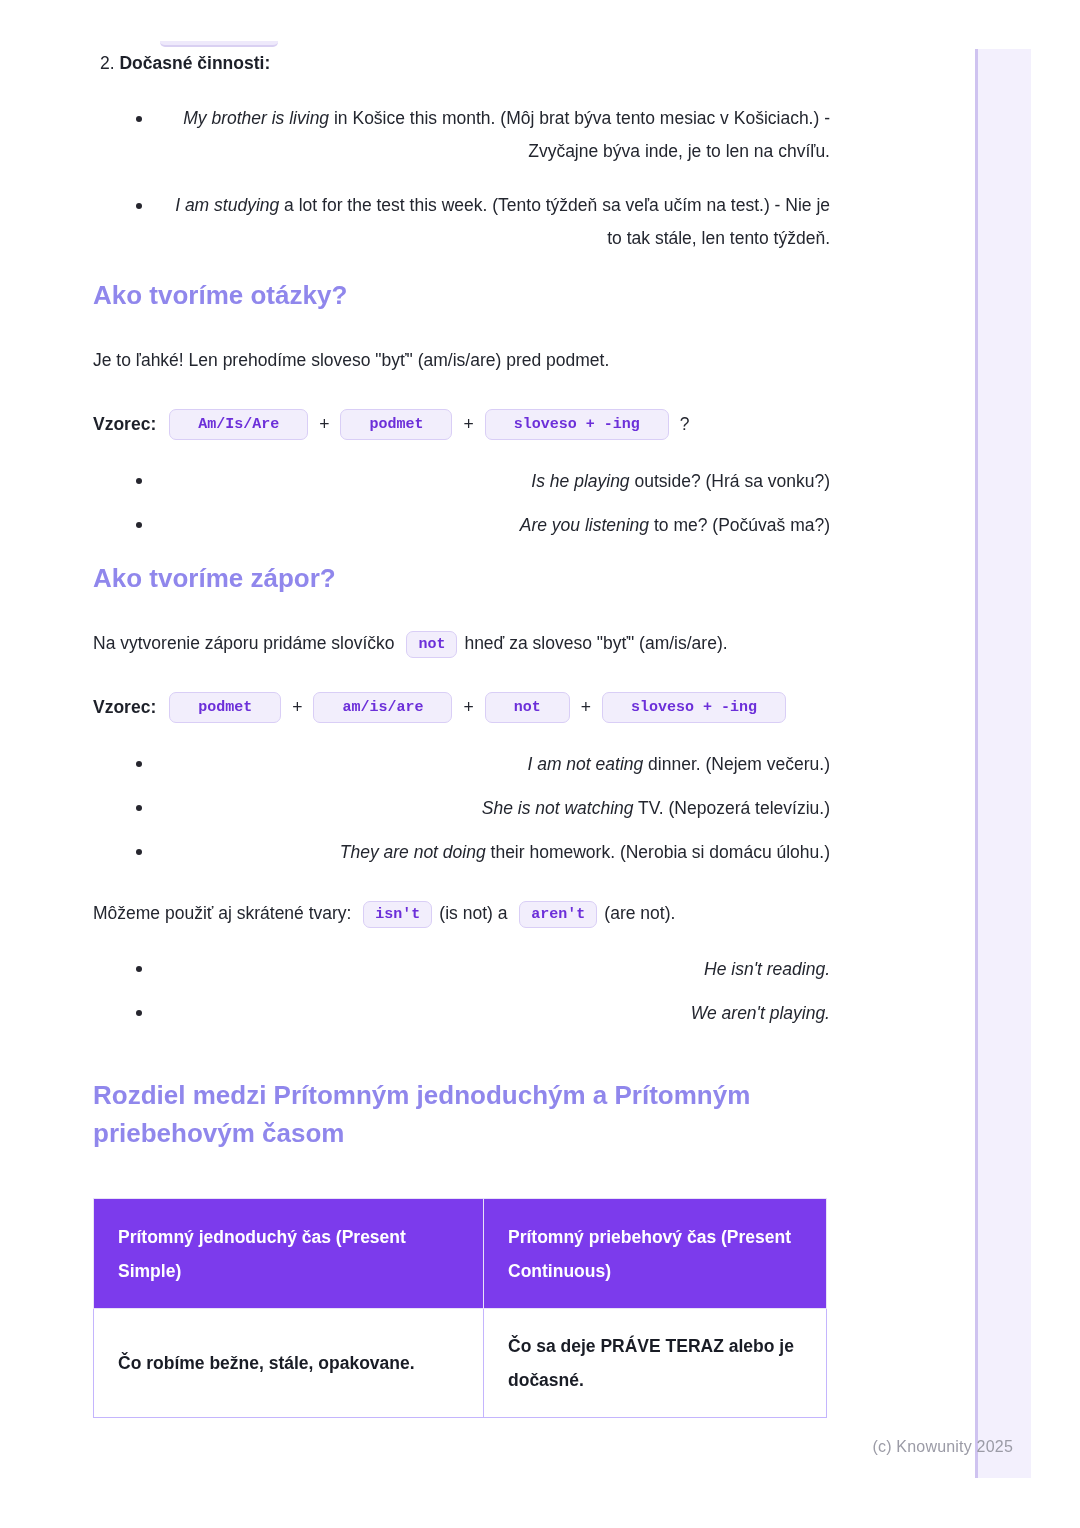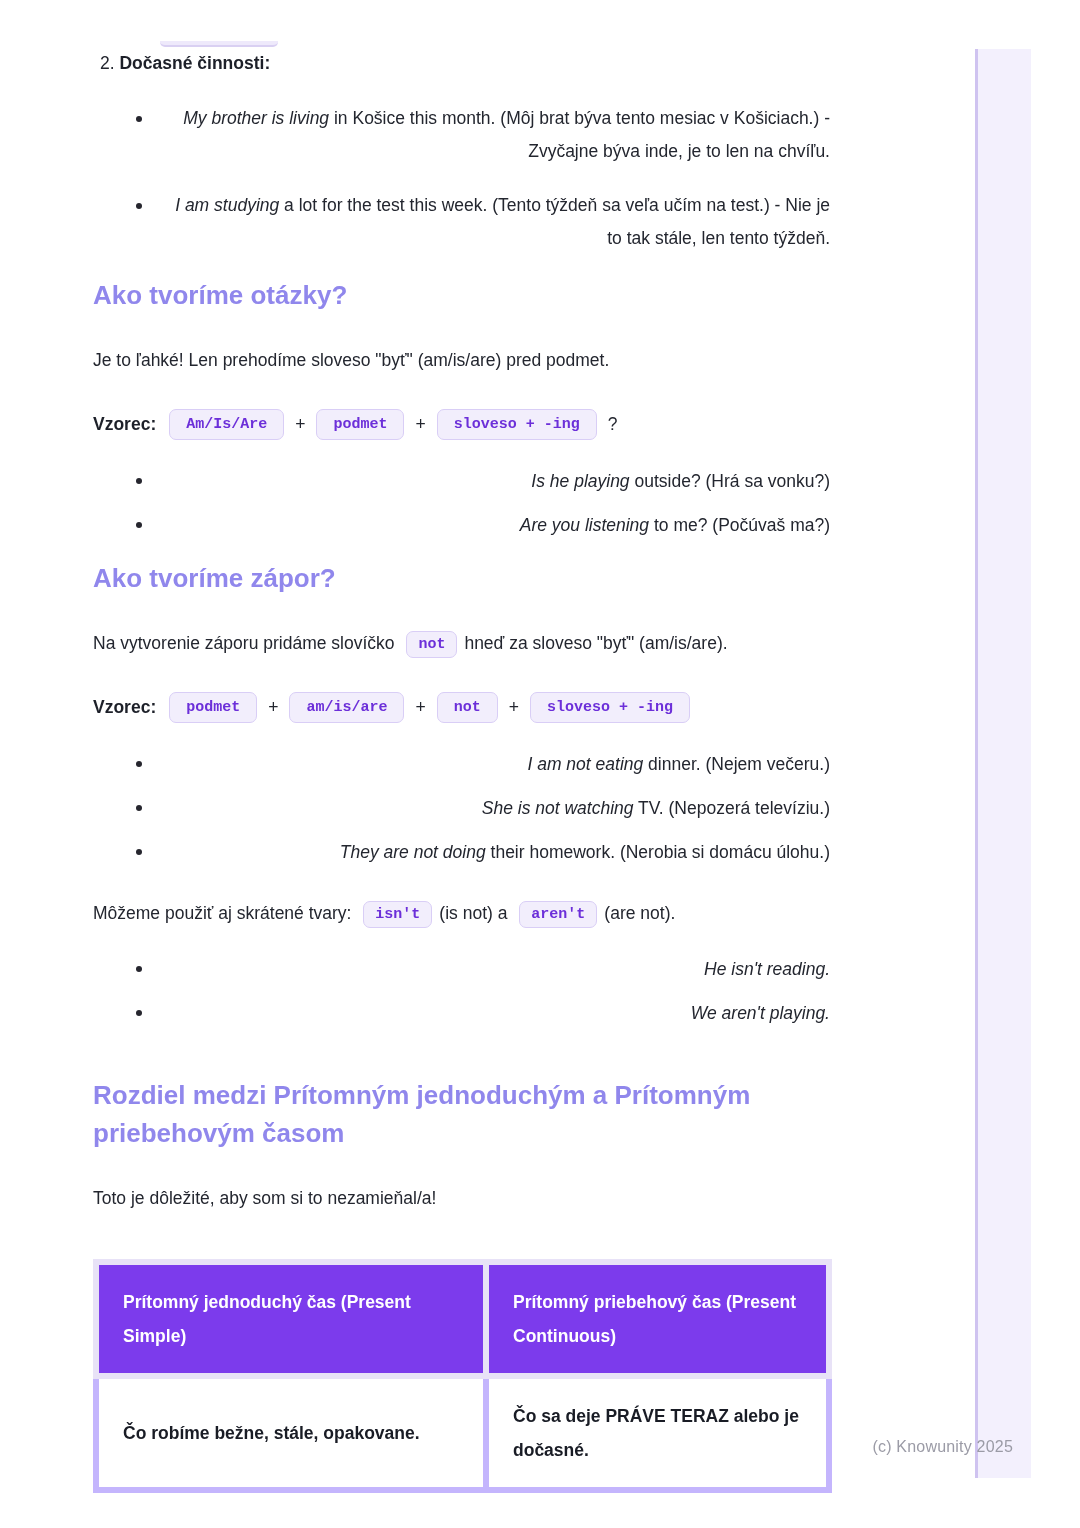--- a/index.html
+++ b/index.html
@@ -103,35 +103,35 @@
   .formula .label { font-weight: 700; color: #1d2029; margin-right: 2px; }
   .chip {
     display: inline-block;
     font-family: "Liberation Mono", "DejaVu Sans Mono", monospace;
     font-size: 15px;
     font-weight: 700;
     color: #6c2fd9;
     background: #f2eefc;
     border: 1px solid #d9cef6;
     border-radius: 7px;
-    padding: 5px 16px;
+    padding: 5px 28px;
     line-height: 19px;
     white-space: nowrap;
   }
   .chip.inline { margin: 0 7px; padding: 3px 11px; vertical-align: 1px; }
   .plus, .qmark { font-weight: 400; color: #23262f; }
 
   table.compare {
     margin-top: 46px;
     width: 733px;
     border-collapse: collapse;
     table-layout: fixed;
   }
   table.compare th, table.compare td {
-    border: 6px solid #c4b5fd;
+    border: 1px solid #c4b5fd;
     text-align: left;
     vertical-align: middle;
     padding: 20px 24px;
     font-size: 17.5px;
     line-height: 34px;
     font-weight: 700;
   }
   table.compare col.c1 { width: 390px; }
   table.compare col.c2 { width: 343px; }
   table.compare th {
@@ -203,21 +203,20 @@
 
   <p class="para"><span>Môžeme použiť aj skrátené tvary: </span><span class="chip inline">isn't</span><span>(is not) a </span><span class="chip inline">aren't</span><span>(are not).</span></p>
 
   <ul class="bullets tight">
     <li><em>He isn't reading.</em></li>
     <li><em>We aren't playing.</em></li>
   </ul>
 
   <h2 class="big">Rozdiel medzi Prítomným jednoduchým a Prítomným priebehovým časom</h2>
 
-  <p class="para">Toto je dôležité, aby som si to nezamieňal/a!</p>
 
   <table class="compare">
     <colgroup>
         <col class="c1">
         <col class="c2">
       </colgroup>
     <thead>
       <tr>
         <th>Prítomný jednoduchý čas (Present Simple)</th>
         <th>Prítomný priebehový čas (Present Continuous)</th>

